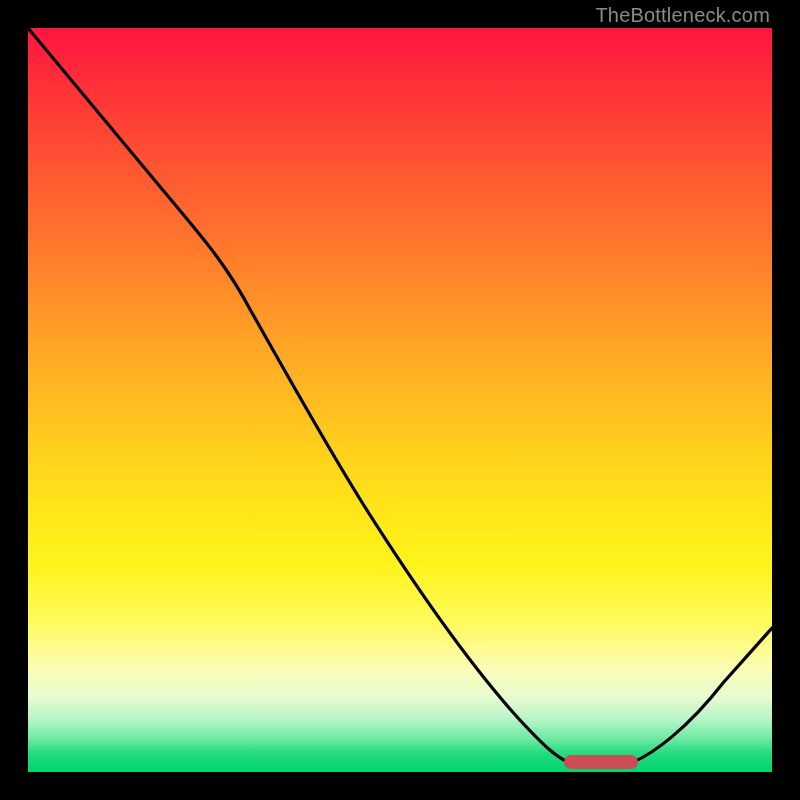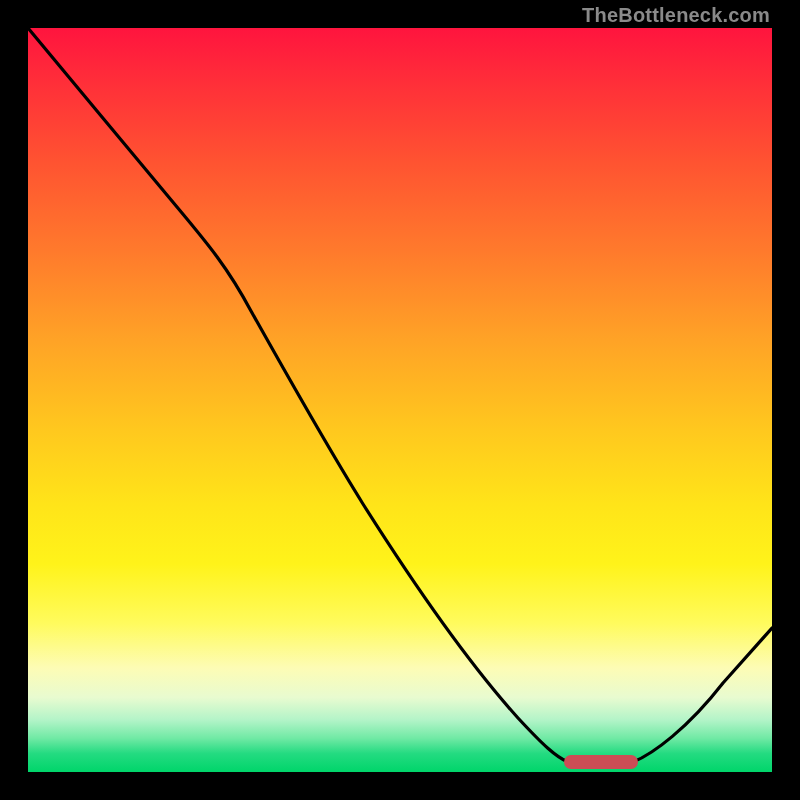--- a/index.html
+++ b/index.html
@@ -56,21 +56,21 @@
     position: absolute;
     background: #cc4d55;
     border-radius: 7px;
   }
   .watermark {
     position: absolute;
     top: 4px;
     right: 30px;
     font-family: Arial, Helvetica, sans-serif;
     font-size: 20px;
-    font-weight: 700;
+    font-weight: 400;
     color: #8a8a8a;
     letter-spacing: 0.2px;
   }
 </style>
 </head>
 <body>
 
 <div class="frame">
   <div class="plot">
 

